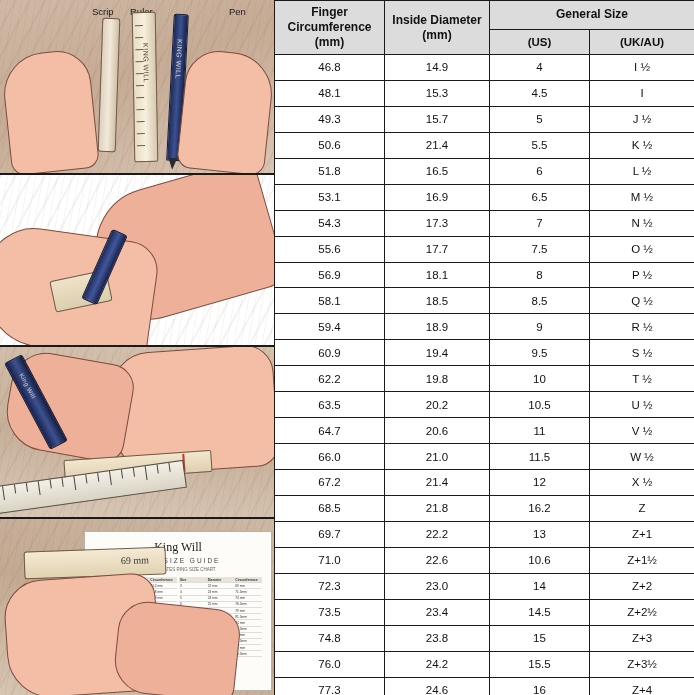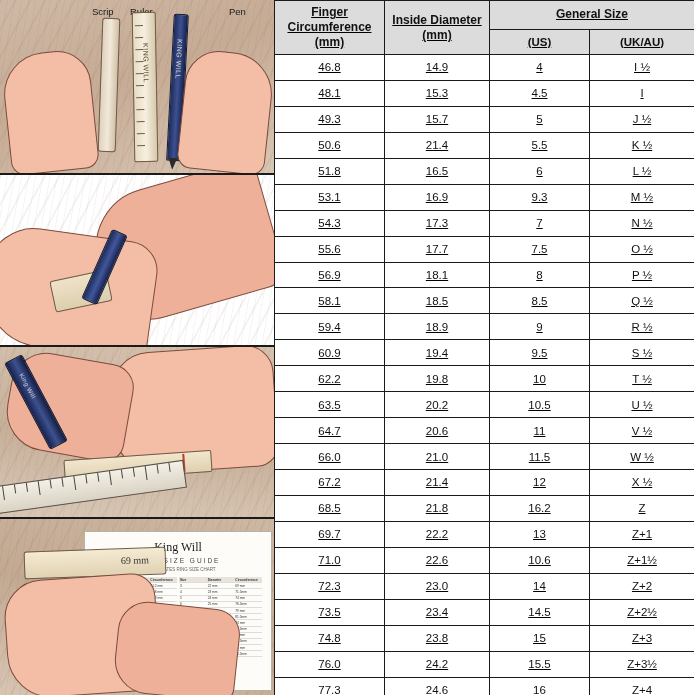--- a/index.html
+++ b/index.html
@@ -162,21 +162,20 @@
   .mini-row { display: flex; font-size: 3.2px; color: #333; border-bottom: .4px solid #ddd; }
   .mini-row span { flex: 1; padding: .6px 1px; white-space: nowrap; overflow: hidden; }
   .mini-row.head { background: #e8e4db; font-weight: bold; }
 
   
   .table-wrap {
     flex: 1 1 auto;
     height: 499px;
     background: #ec4899;
     box-sizing: border-box;
-    text-decoration: underline;
   }
   table.size-table {
     border-collapse: collapse;
     width: 100%;
     height: 695px;
     table-layout: fixed;
   }
   table.size-table th, table.size-table td {
     border: 1px solid #1a1a1a;
     text-align: center;
@@ -486,21 +485,21 @@
           </tr>
           <tr>
             <td>51.8</td>
             <td>16.5</td>
             <td>6</td>
             <td>L ½</td>
           </tr>
           <tr>
             <td>53.1</td>
             <td>16.9</td>
-            <td>9.3</td>
+            <td>6.5</td>
             <td>M ½</td>
           </tr>
           <tr>
             <td>54.3</td>
             <td>17.3</td>
             <td>7</td>
             <td>N ½</td>
           </tr>
           <tr>
             <td>55.6</td>

